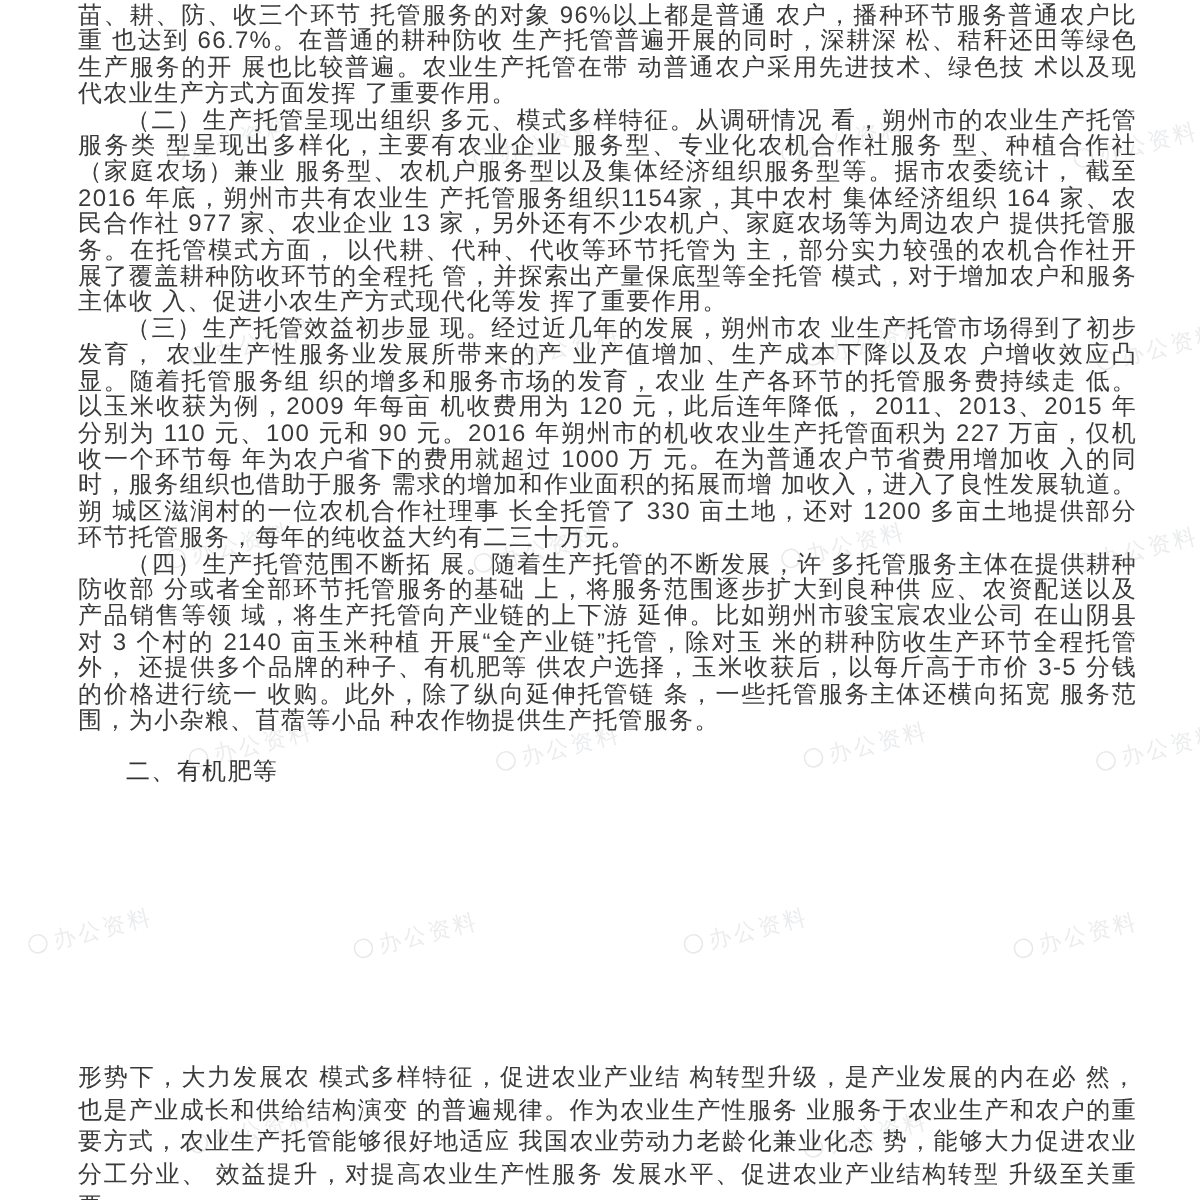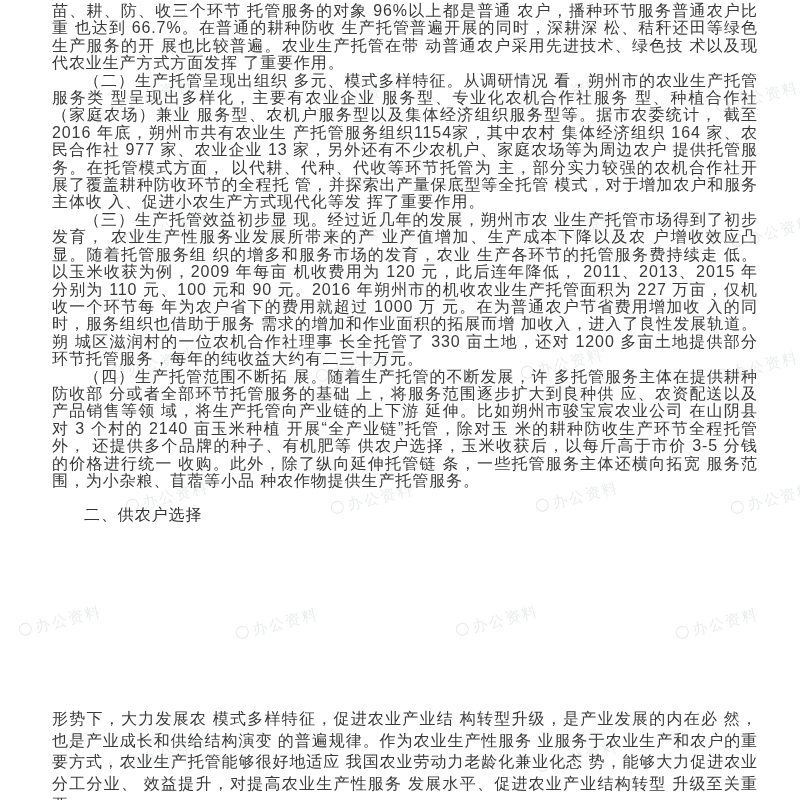--- a/index.html
+++ b/index.html
@@ -93,18 +93,18 @@
 
   <span class="watermark" style="left:125px; top:745px;"><i class="wm-dot"></i><span>办公资料</span></span>
   <span class="watermark" style="left:535px; top:748px;"><i class="wm-dot"></i><span>办公资料</span></span>
 </div>
 
 <div class="page-text page-one">
   <p>苗、耕、防、收三个环节 托管服务的对象 96%以上都是普通 农户，播种环节服务普通农户比重 也达到 66.7%。在普通的耕种防收 生产托管普遍开展的同时，深耕深 松、秸秆还田等绿色生产服务的开 展也比较普遍。农业生产托管在带 动普通农户采用先进技术、绿色技 术以及现代农业生产方式方面发挥 了重要作用。</p>
   <p class="indent">（二）生产托管呈现出组织 多元、模式多样特征。从调研情况 看，朔州市的农业生产托管服务类 型呈现出多样化，主要有农业企业 服务型、专业化农机合作社服务 型、种植合作社（家庭农场）兼业 服务型、农机户服务型以及集体经济组织服务型等。据市农委统计， 截至 2016 年底，朔州市共有农业生 产托管服务组织1154家，其中农村 集体经济组织 164 家、农民合作社 977 家、农业企业 13 家，另外还有不少农机户、家庭农场等为周边农户 提供托管服务。在托管模式方面， 以代耕、代种、代收等环节托管为 主，部分实力较强的农机合作社开 展了覆盖耕种防收环节的全程托 管，并探索出产量保底型等全托管 模式，对于增加农户和服务主体收 入、促进小农生产方式现代化等发 挥了重要作用。</p>
   <p class="indent">（三）生产托管效益初步显 现。经过近几年的发展，朔州市农 业生产托管市场得到了初步发育， 农业生产性服务业发展所带来的产 业产值增加、生产成本下降以及农 户增收效应凸显。随着托管服务组 织的增多和服务市场的发育，农业 生产各环节的托管服务费持续走 低。以玉米收获为例，2009 年每亩 机收费用为 120 元，此后连年降低， 2011、2013、2015 年分别为 110 元、100 元和 90 元。2016 年朔州市的机收农业生产托管面积为 227 万亩，仅机收一个环节每 年为农户省下的费用就超过 1000 万 元。在为普通农户节省费用增加收 入的同时，服务组织也借助于服务 需求的增加和作业面积的拓展而增 加收入，进入了良性发展轨道。朔 城区滋润村的一位农机合作社理事 长全托管了 330 亩土地，还对 1200 多亩土地提供部分环节托管服务，每年的纯收益大约有二三十万元。</p>
   <p class="indent">（四）生产托管范围不断拓 展。随着生产托管的不断发展，许 多托管服务主体在提供耕种防收部 分或者全部环节托管服务的基础 上，将服务范围逐步扩大到良种供 应、农资配送以及产品销售等领 域，将生产托管向产业链的上下游 延伸。比如朔州市骏宝宸农业公司 在山阴县对 3 个村的 2140 亩玉米种植 开展“全产业链”托管，除对玉 米的耕种防收生产环节全程托管外， 还提供多个品牌的种子、有机肥等 供农户选择，玉米收获后，以每斤高于市价 3-5 分钱的价格进行统一 收购。此外，除了纵向延伸托管链 条，一些托管服务主体还横向拓宽 服务范围，为小杂粮、苜蓿等小品 种农作物提供生产托管服务。</p>
-  <p class="section-heading">二、供农户选择</p>
+  <p class="section-heading">二、有机肥等</p>
 </div>
 
 <div class="page-text page-two">
   <p>形势下，大力发展农 模式多样特征，促进农业产业结 构转型升级，是产业发展的内在必 然，也是产业成长和供给结构演变 的普遍规律。作为农业生产性服务 业服务于农业生产和农户的重要方式，农业生产托管能够很好地适应 我国农业劳动力老龄化兼业化态 势，能够大力促进农业分工分业、 效益提升，对提高农业生产性服务 发展水平、促进农业产业结构转型 升级至关重要。</p>
 </div>
 
 </body></html>

